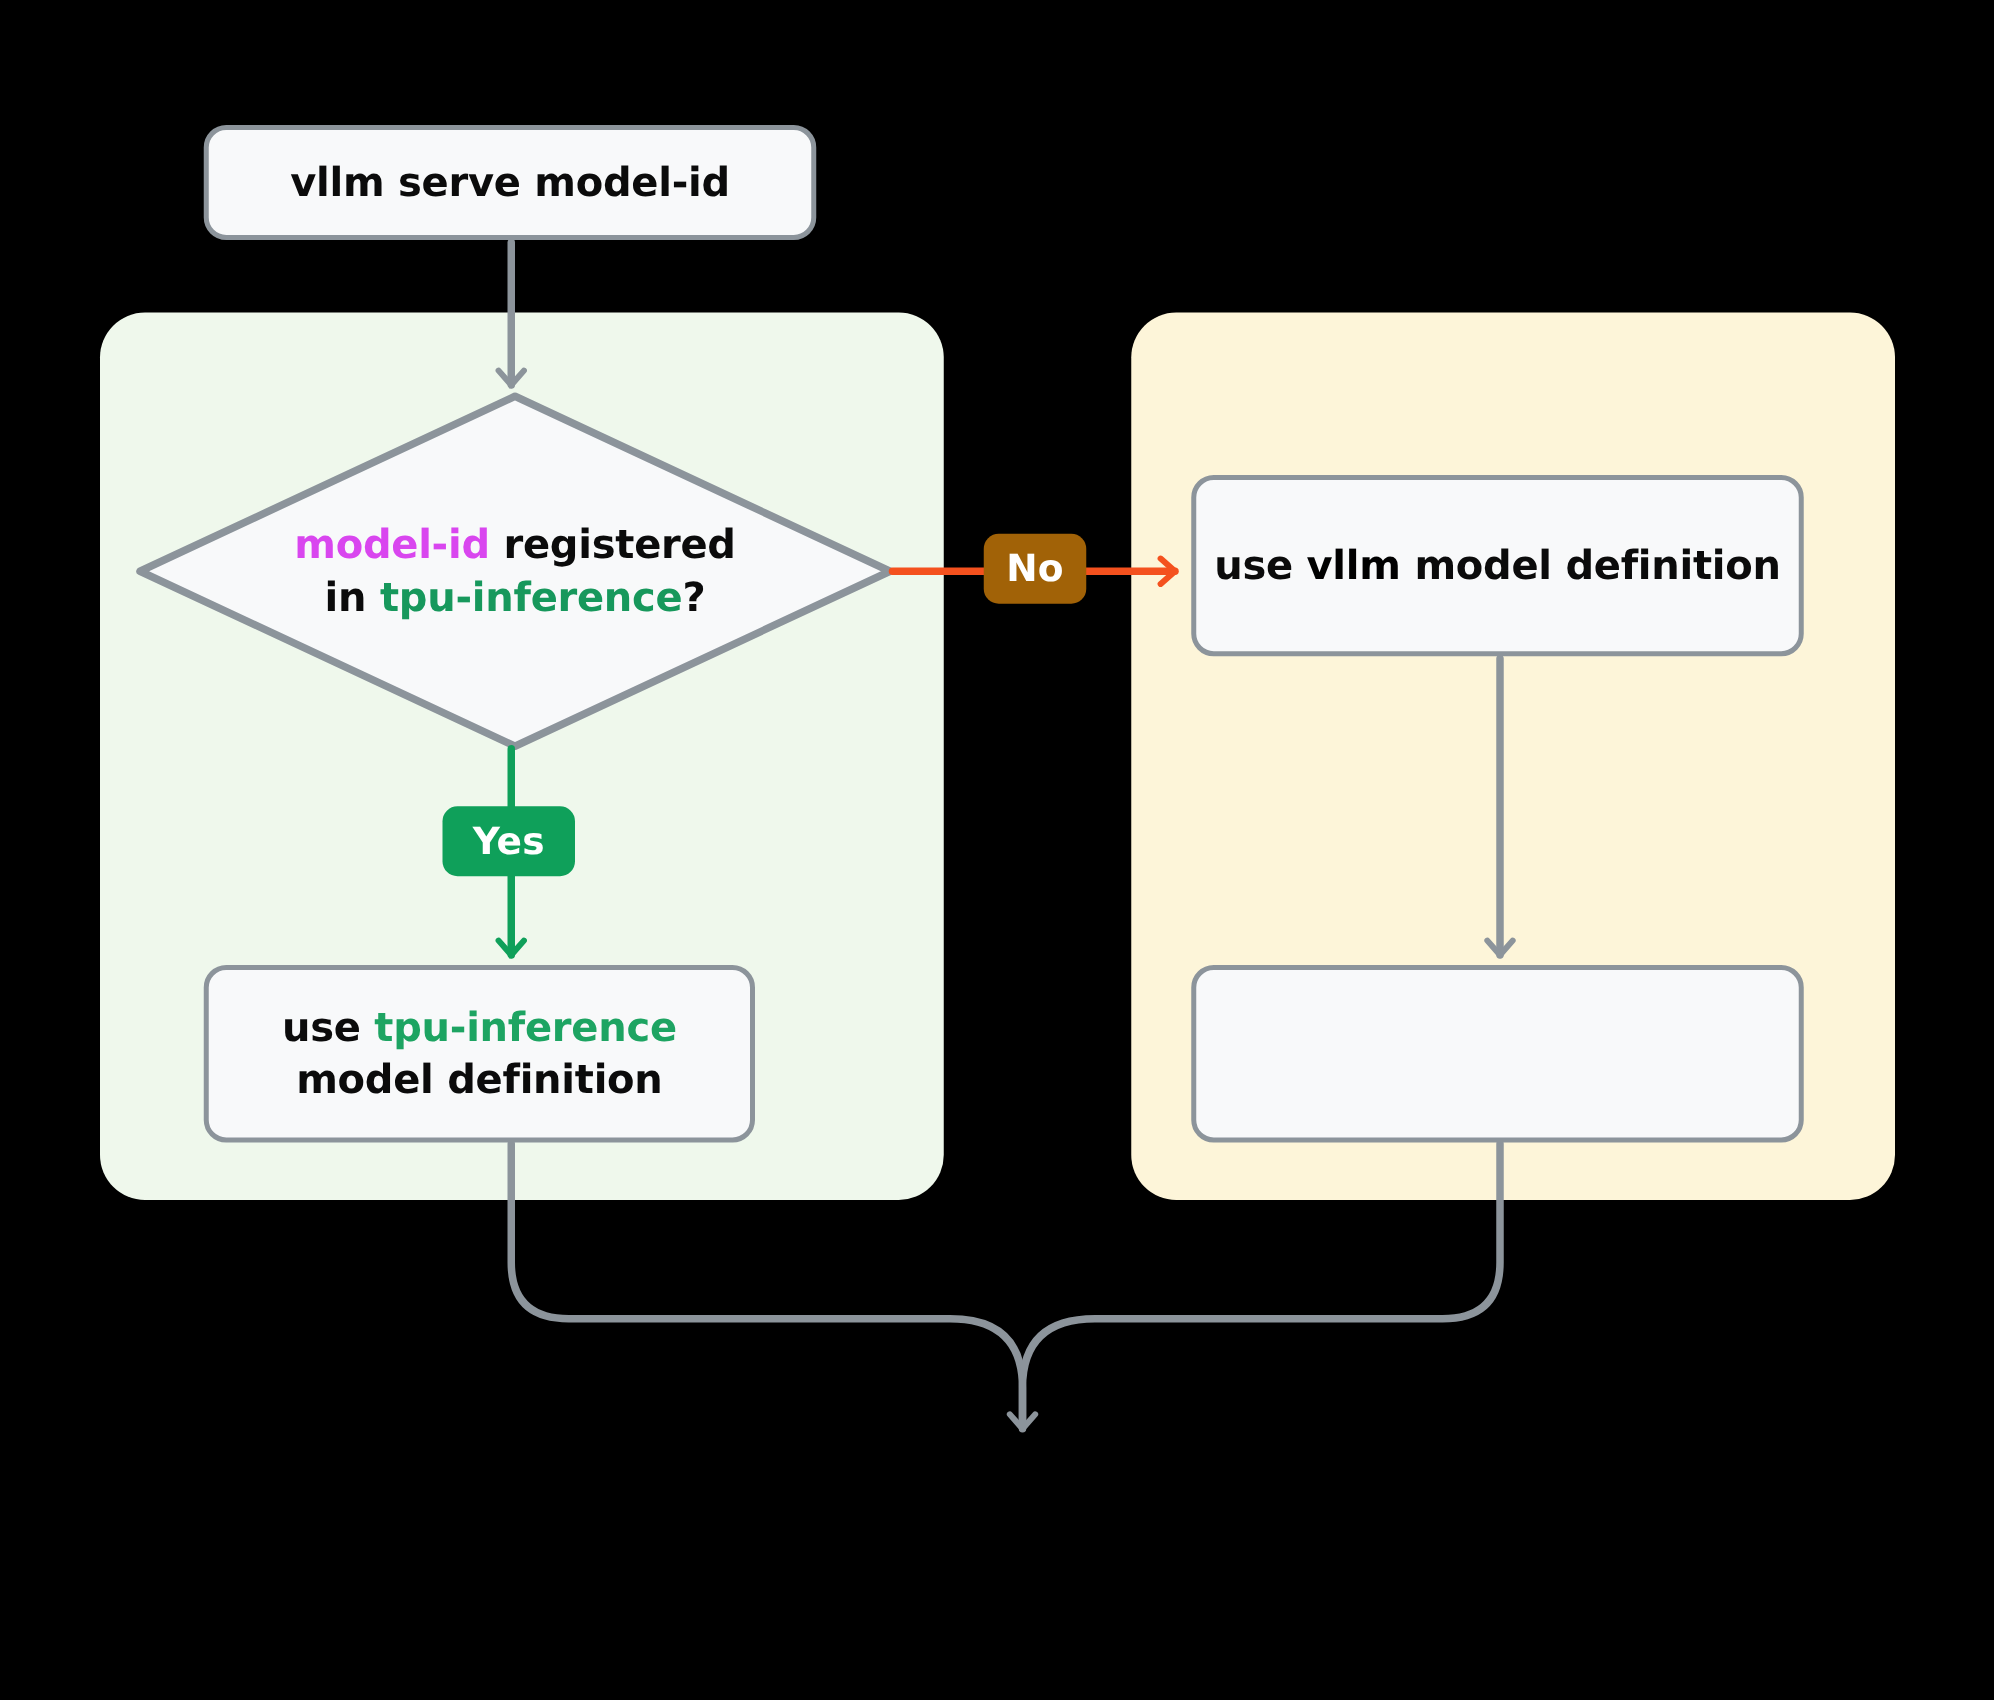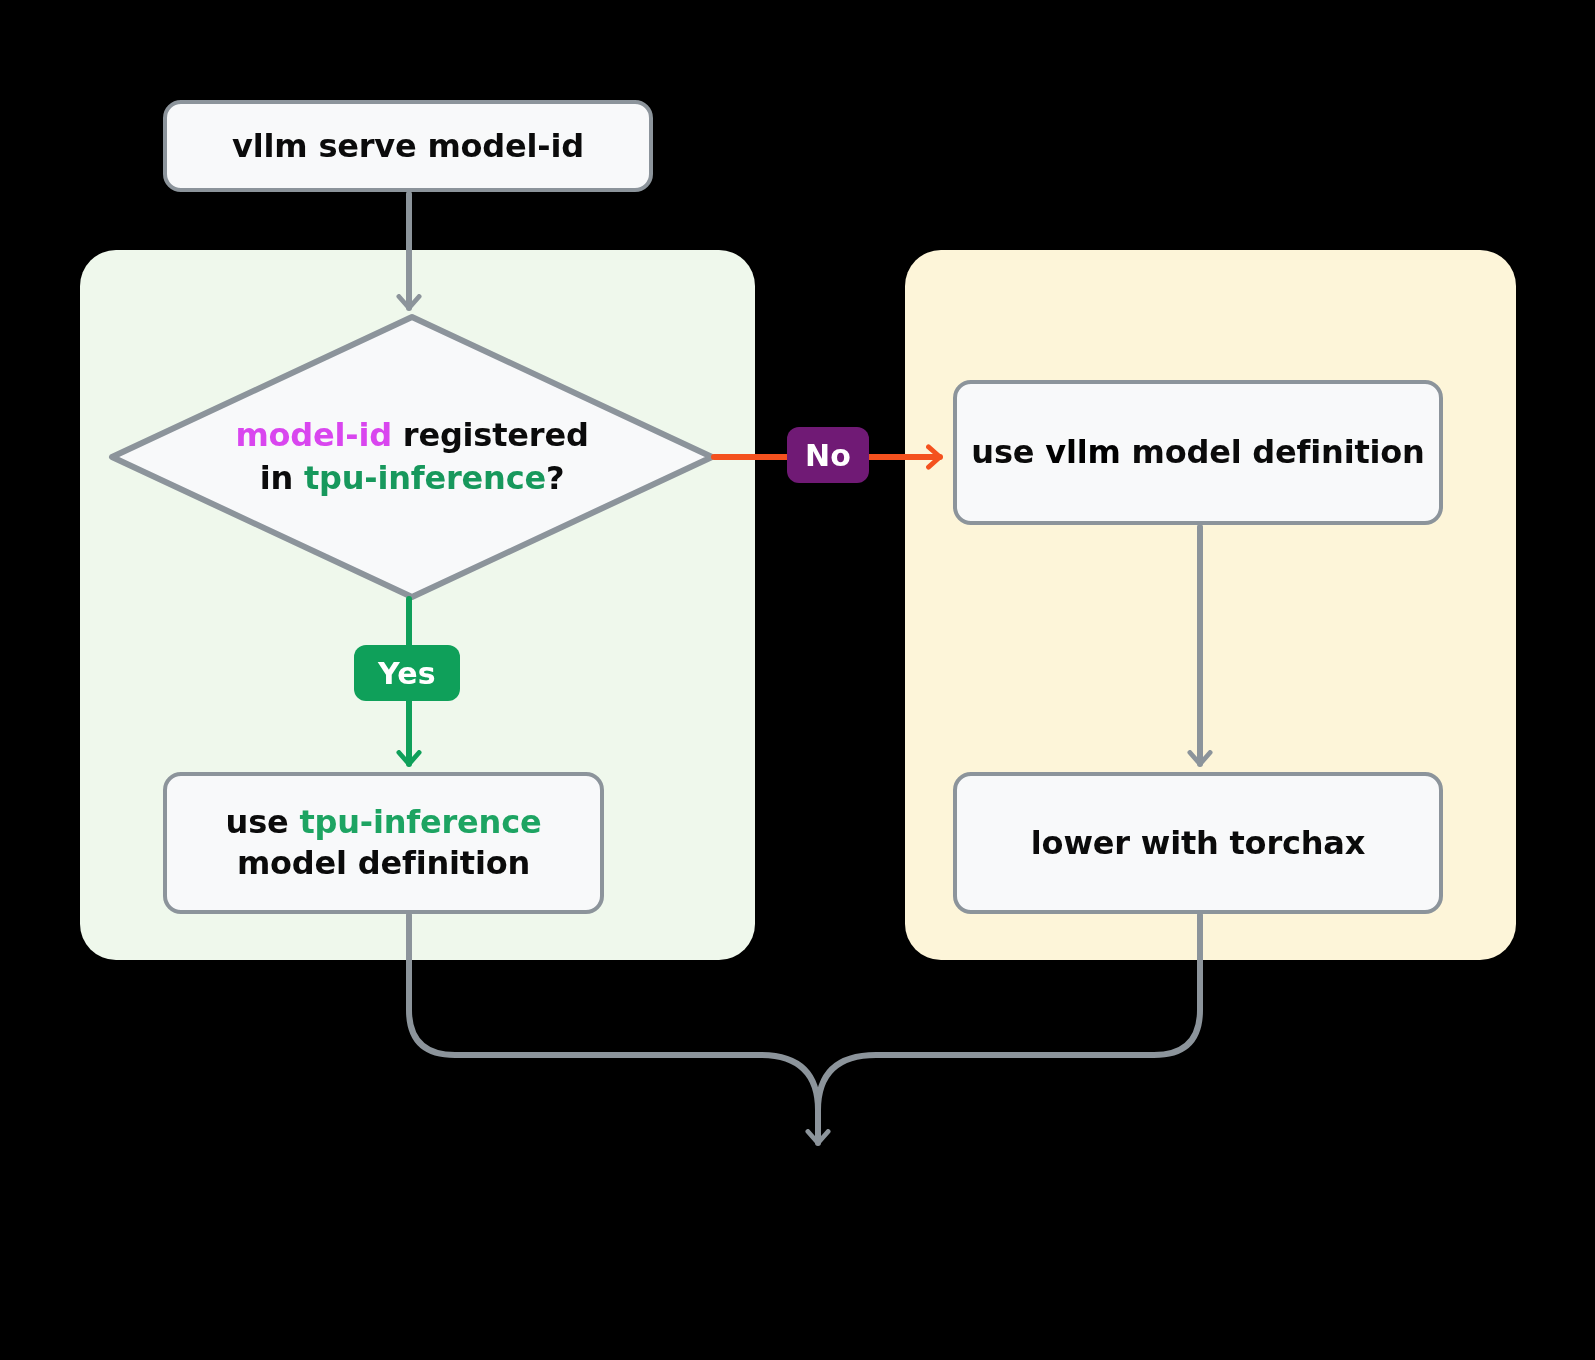--- a/index.html
+++ b/index.html
@@ -91,21 +91,21 @@
     display: flex;
     align-items: center;
     justify-content: center;
     color: #FFFFFF;
     font-size: 30px;
     font-weight: 600;
     letter-spacing: 0.2px;
     border-radius: 12px;
   }
   #label-yes { left: 354px; top: 645px; width: 106px; height: 56px; background: #0FA05A; }
-  #label-no  { left: 787px; top: 427px; width: 82px;  height: 56px; background: #701a75; }
+  #label-no  { left: 787px; top: 427px; width: 82px;  height: 56px; background: #a16207; }
 </style>
 </head>
 <body>
 
 <div id="canvas">
 
   <div class="panel panel-green"></div>
   <div class="panel panel-yellow"></div>
 
   <svg id="svg-layer" viewBox="0 0 1595 1360" xmlns="http://www.w3.org/2000/svg">
@@ -164,18 +164,18 @@
   </div>
 
   <div class="node-box" id="node-vllm">
     <span>
       <span>use </span><span class="tok-orange">vllm</span><span> model definition</span>
     </span>
   </div>
 
   <div class="node-box" id="node-torchax">
     <span>
-      <span>lower with torchax</span><br>
+      <br>
     </span>
   </div>
 
 
 </div>
 
 </body></html>

